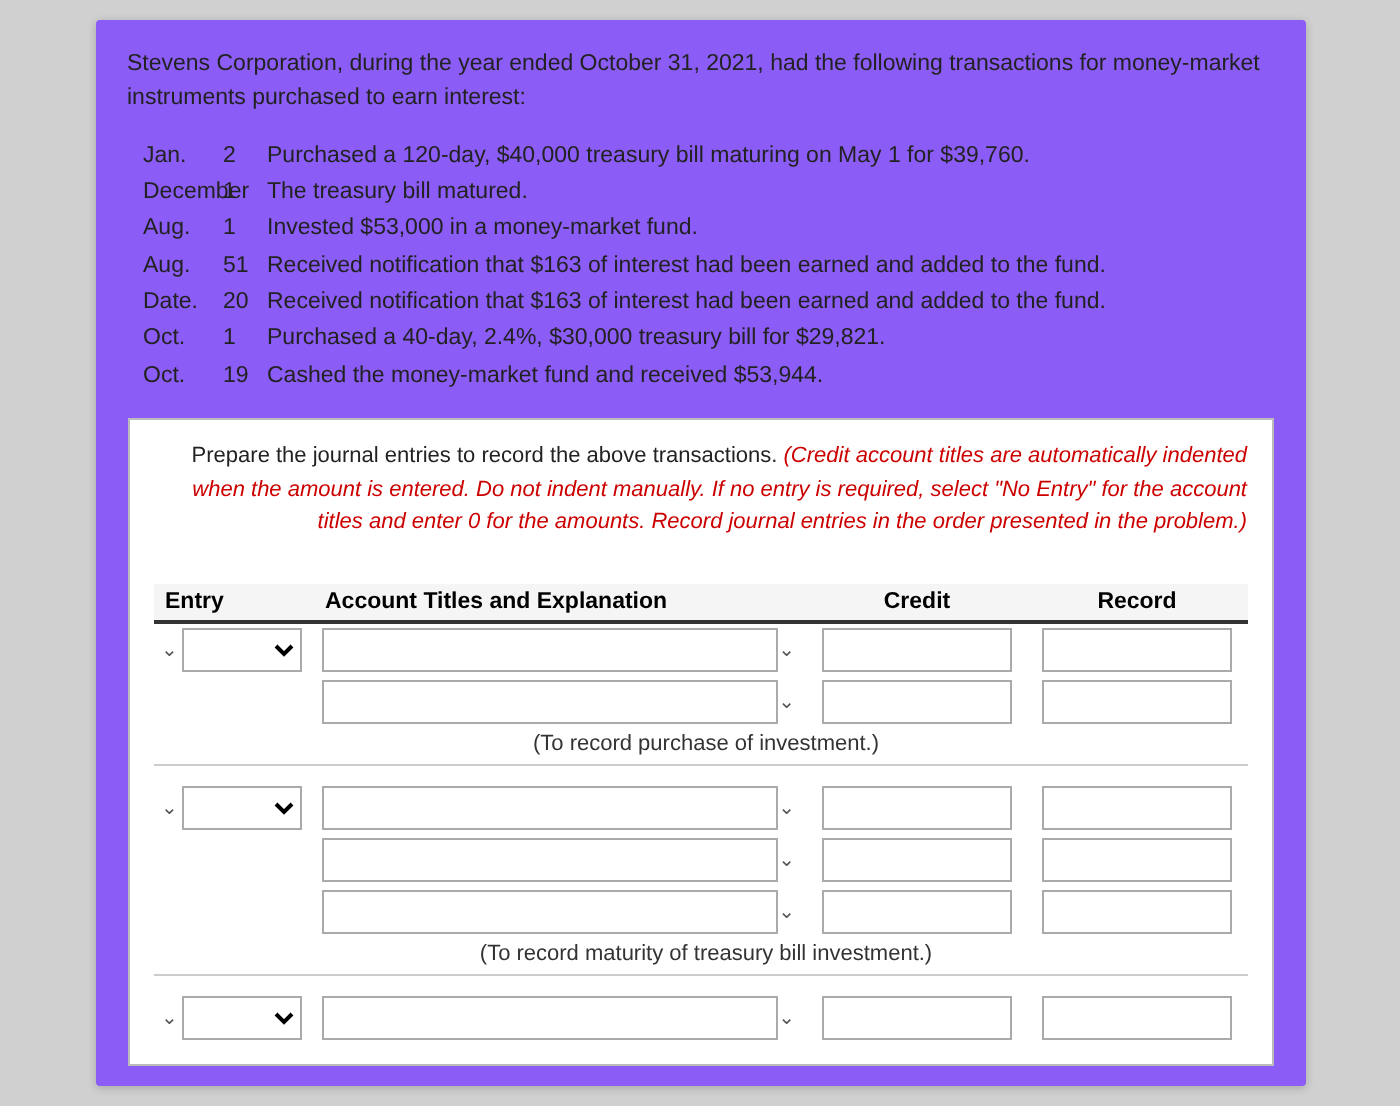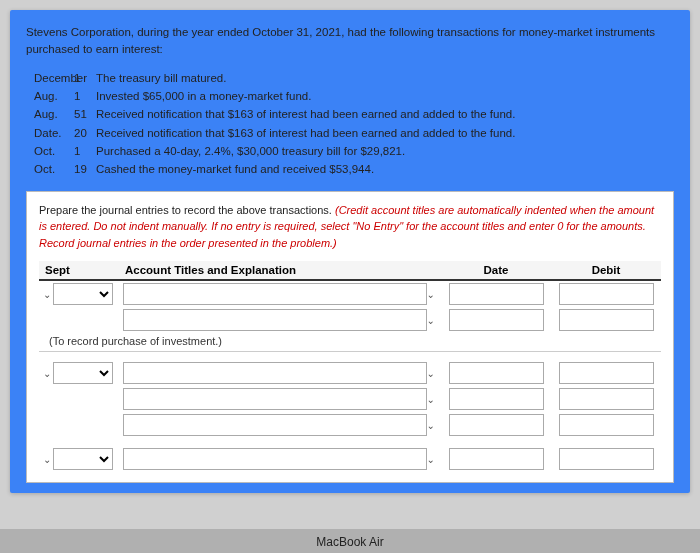--- a/index.html
+++ b/index.html
@@ -7,22 +7,22 @@
       font-family: Arial, sans-serif;
       font-size: 12px;
       background: #d0d0d0;
       display: flex;
       flex-direction: column;
       align-items: center;
       width: 700px;
       min-height: 553px;
     }
     .page {
-      background: #3b82f6;
-      width: 680px;
+      background: #8b5cf6;
+      width: 605px;
       margin: 10px auto;
       padding: 14px 16px 10px 16px;
       border-radius: 2px;
       box-shadow: 0 1px 4px rgba(0,0,0,0.2);
     }
     .intro-text {
       font-size: 11.5px;
       color: #222;
       line-height: 1.5;
       margin-bottom: 10px;
@@ -49,21 +49,22 @@
     .journal-section {
       background: #fff;
       border: 1px solid #bbb;
       margin-top: 12px;
       padding: 10px 12px;
     }
     .instruction-text {
       font-size: 11px;
       color: #222;
       line-height: 1.5;
-      margin-bottom: 10px;
+      margin-bottom: 22px;
+      text-align: right;
     }
     .instruction-text .italic-red {
       color: #cc0000;
       font-style: italic;
     }
     .journal-table {
       width: 100%;
       border-collapse: collapse;
       margin-top: 6px;
     }
@@ -114,20 +115,21 @@
       border: 1px solid #aaa;
       background: #fff;
       padding: 1px 4px;
       text-align: right;
     }
     .note-row td {
       font-size: 11px;
       color: #333;
       padding: 2px 4px 4px 10px;
       border-bottom: 1px solid #ccc;
+      text-align: center;
     }
     .separator-row td {
       padding: 4px 0;
     }
     .chevron {
       display: inline-block;
       font-size: 10px;
       color: #555;
       margin-right: 2px;
     }
@@ -143,29 +145,34 @@
   </style>
 </head>
 <body>
 
 <div class="page">
   <div class="intro-text">
     <span>Stevens Corporation, during the year ended October 31, 2021, had the following transactions for money-market instruments purchased to earn interest:</span>
   </div>
 
   <div class="transactions">
+  <div class="transaction-row">
+      <span class="t-month">Jan.</span>
+      <span class="t-day">2</span>
+      <span class="t-desc">Purchased a 120-day, $40,000 treasury bill maturing on May 1 for $39,760.</span>
+    </div>
       <div class="transaction-row">
       <span class="t-month">December</span>
       <span class="t-day">1</span>
       <span class="t-desc">The treasury bill matured.</span>
     </div>
       <div class="transaction-row">
       <span class="t-month">Aug.</span>
       <span class="t-day">1</span>
-      <span class="t-desc">Invested $65,000 in a money-market fund.</span>
+      <span class="t-desc">Invested $53,000 in a money-market fund.</span>
     </div>
       <div class="transaction-row">
       <span class="t-month">Aug.</span>
       <span class="t-day">51</span>
       <span class="t-desc">Received notification that $163 of interest had been earned and added to the fund.</span>
     </div>
       <div class="transaction-row">
       <span class="t-month">Date.</span>
       <span class="t-day">20</span>
       <span class="t-desc">Received notification that $163 of interest had been earned and added to the fund.</span>
@@ -184,24 +191,24 @@
 
   <div class="journal-section">
     <div class="instruction-text">
       <span>Prepare the journal entries to record the above transactions.</span>
       <span class="italic-red">(Credit account titles are automatically indented when the amount is entered. Do not indent manually. If no entry is required, select "No Entry" for the account titles and enter 0 for the amounts. Record journal entries in the order presented in the problem.)</span>
     </div>
 
     <table class="journal-table">
       <thead>
         <tr>
-          <th class="col-date">Sept</th>
+          <th class="col-date">Entry</th>
           <th class="col-account">Account Titles and Explanation</th>
-          <th class="col-debit center">Date</th>
-          <th class="col-credit center">Debit</th>
+          <th class="col-debit center">Credit</th>
+          <th class="col-credit center">Record</th>
         </tr>
       </thead>
       <tbody id="journal-body">
       <tr class="entry-row">
             <td class="col-date">
               <div class="input-cell">
                 <span class="chevron">⌄</span>
                 <select class="date-select"><option value=""></option></select>
               </div>
             </td>
@@ -262,20 +269,23 @@
             <td class="col-date"></td>
             <td class="col-account">
               <div class="input-cell">
                 <input type="text" class="account-input" style="">
                 <span class="chevron">⌄</span>
               </div>
             </td>
             <td class="col-debit"><input type="text" class="amount-input" style=""></td>
             <td class="col-credit"><input type="text" class="amount-input" style=""></td>
           </tr>
+          <tr class="note-row">
+            <td colspan="4">(To record maturity of treasury bill investment.)</td>
+          </tr>
           <tr class="separator-row">
             <td colspan="4"></td>
           </tr>
           <tr class="entry-row">
             <td class="col-date">
               <div class="input-cell">
                 <span class="chevron">⌄</span>
                 <select class="date-select"><option value=""></option></select>
               </div>
             </td>

